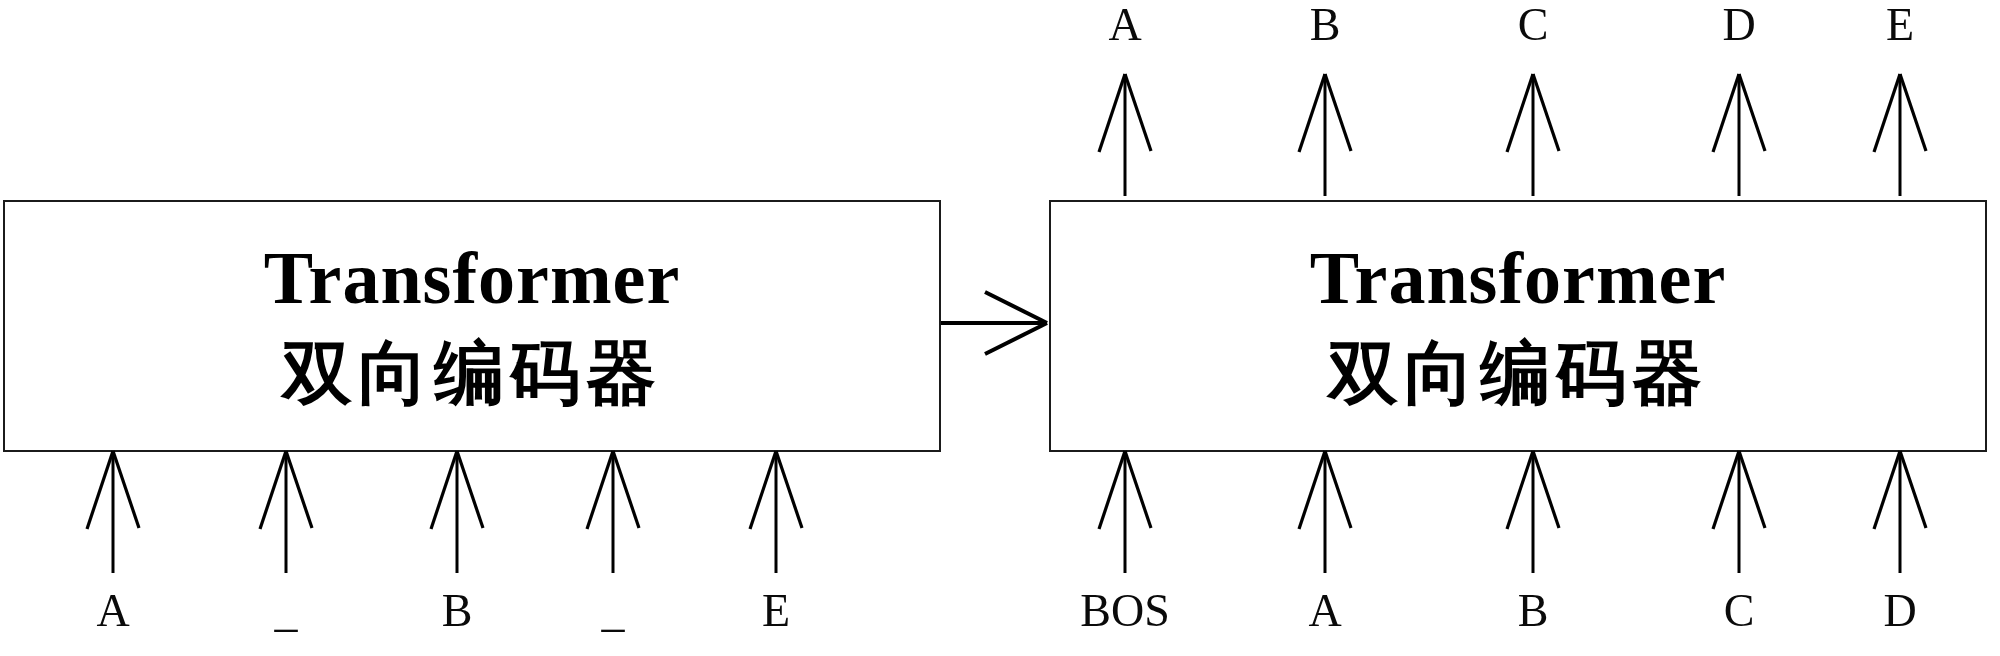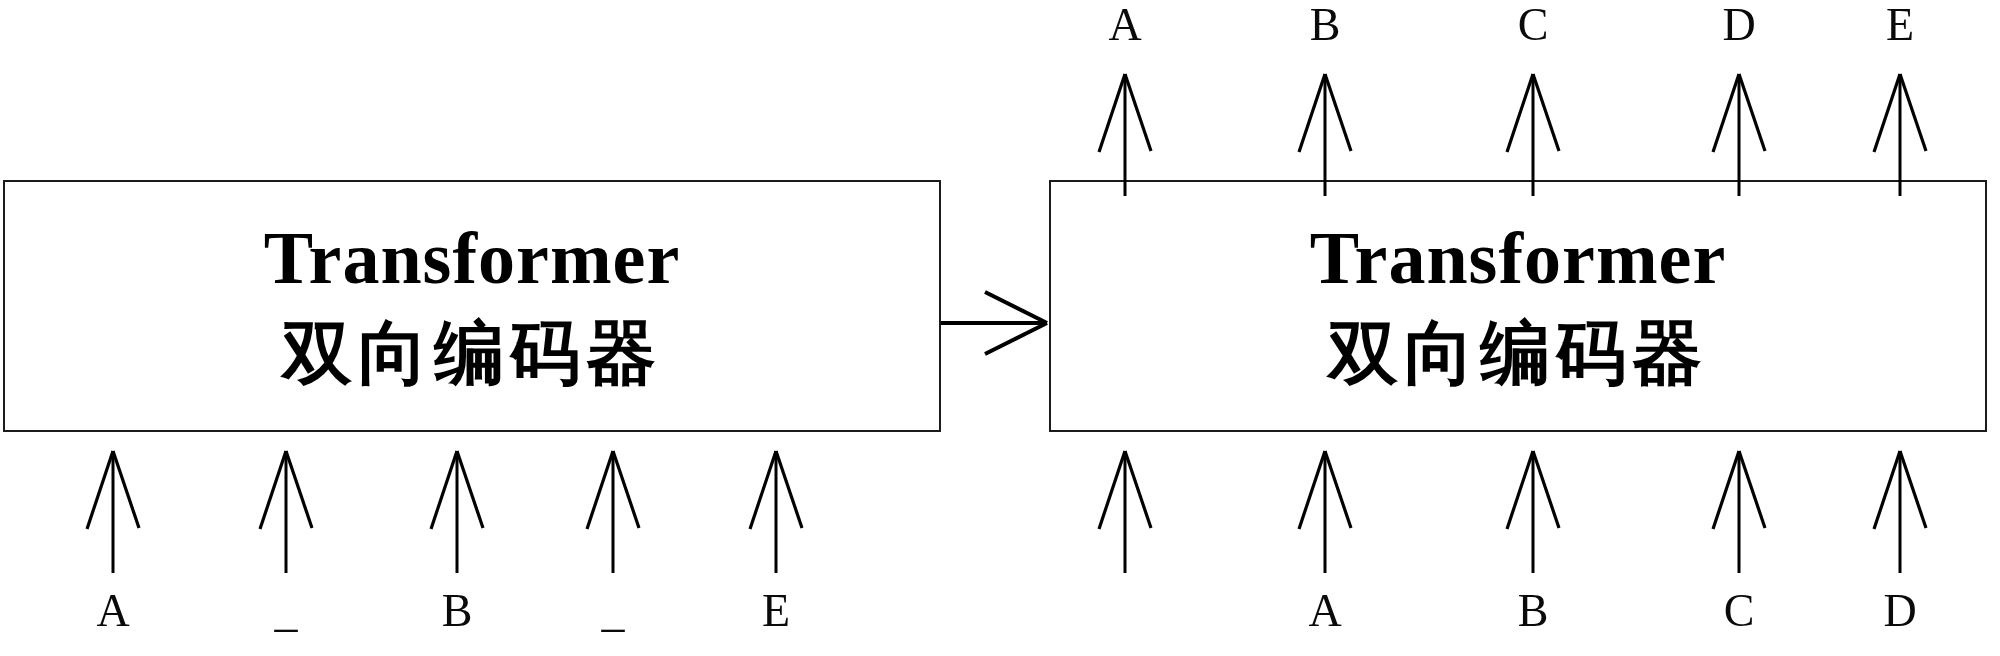--- a/index.html
+++ b/index.html
@@ -7,21 +7,21 @@
     position: relative;
     width: 2000px;
     height: 656px;
     background: #ffffff;
     overflow: hidden;
     font-family: "Liberation Serif", "DejaVu Serif", serif;
     color: #000000;
   }
   .block {
     position: absolute;
-    top: 180px;
+    top: 200px;
     width: 938px;
     height: 252px;
     box-sizing: border-box;
     border: 2px solid #1b1b1b;
     background: #ffffff;
     display: flex;
     flex-direction: column;
     align-items: center;
     justify-content: center;
     text-align: center;
@@ -162,20 +162,21 @@
       </svg>
     </div>
   <div class="arrow-up" style="left:1870px; top:448px;">
       <svg viewBox="0 0 60 125">
         <line x1="30" y1="3" x2="30" y2="125" stroke="#000" stroke-width="3"></line>
         <line x1="30" y1="3" x2="4" y2="81" stroke="#000" stroke-width="3.2"></line>
         <line x1="30" y1="3" x2="56" y2="80" stroke="#000" stroke-width="3.2"></line>
       </svg>
     </div>
 
+  <div class="token bottom-row" style="left:1025px;">BOS</div>
   <div class="token bottom-row" style="left:1225px;">A</div>
   <div class="token bottom-row" style="left:1433px;">B</div>
   <div class="token bottom-row" style="left:1639px;">C</div>
   <div class="token bottom-row" style="left:1800px;">D</div>
 
   <div class="arrow-up" style="left:1095px; top:71px;">
       <svg viewBox="0 0 60 125">
         <line x1="30" y1="3" x2="30" y2="125" stroke="#000" stroke-width="3"></line>
         <line x1="30" y1="3" x2="4" y2="81" stroke="#000" stroke-width="3.2"></line>
         <line x1="30" y1="3" x2="56" y2="80" stroke="#000" stroke-width="3.2"></line>

